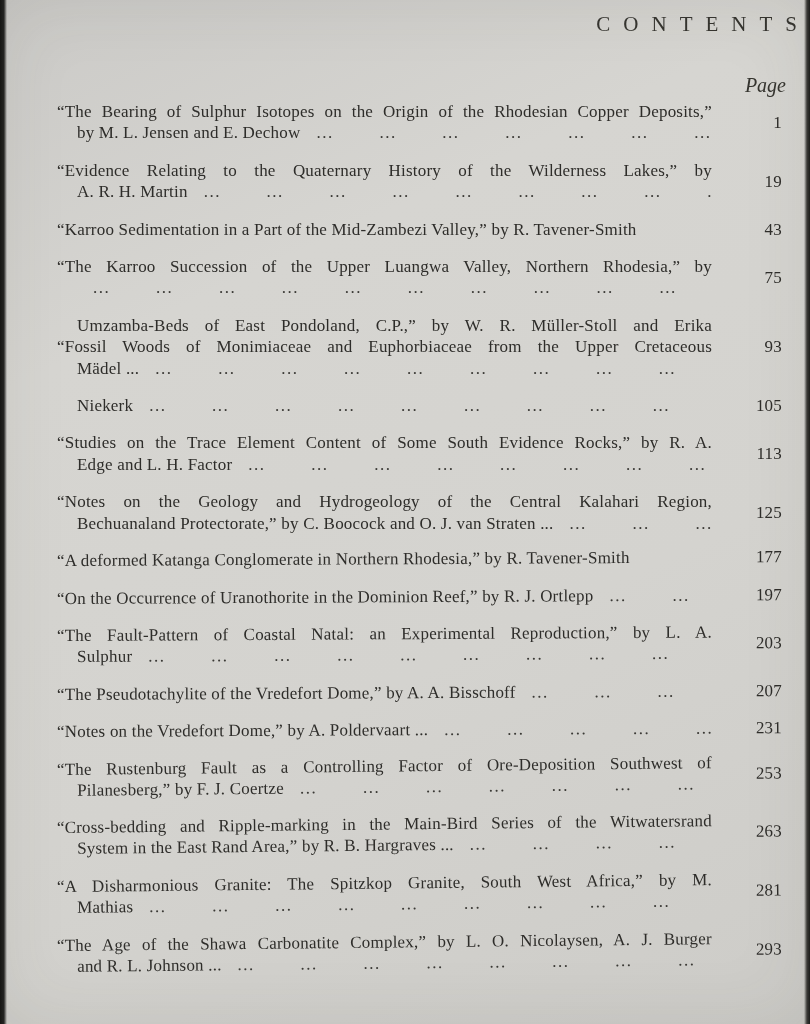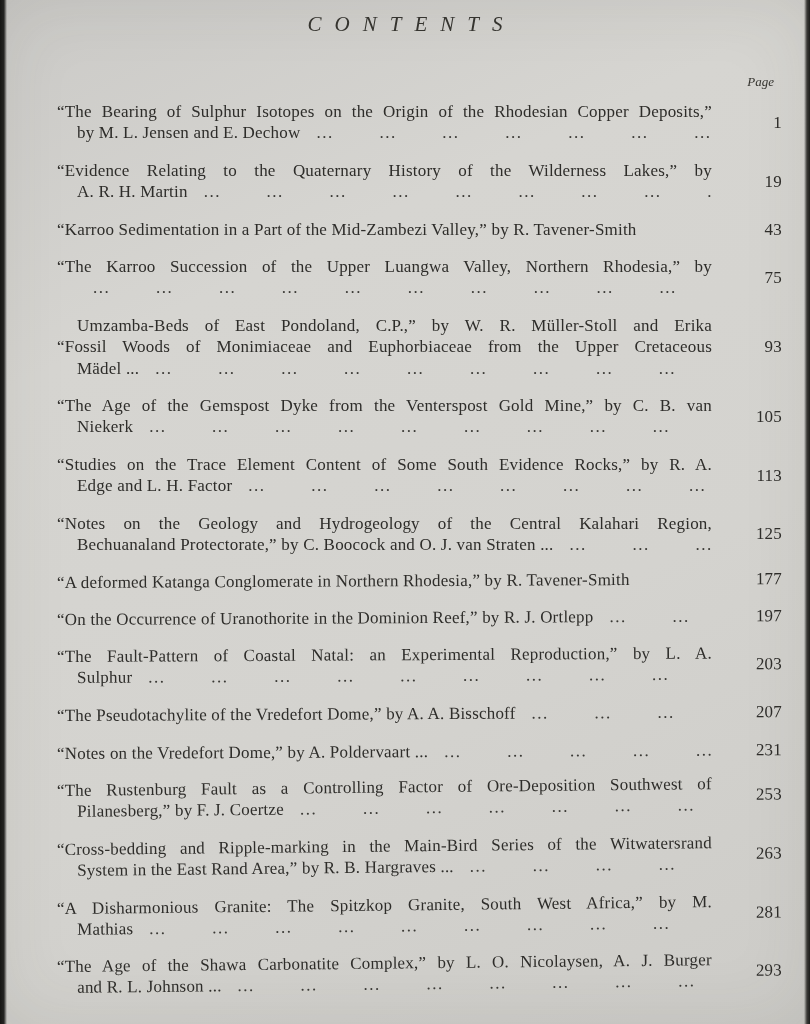--- a/index.html
+++ b/index.html
@@ -21,28 +21,28 @@
   .edge-left{
     position:absolute;left:0;top:0;bottom:0;width:7px;
     background:linear-gradient(90deg,#161614 0%,#242422 55%,rgba(40,40,38,0) 100%);
   }
   .edge-right{
     position:absolute;right:0;top:0;bottom:0;width:6px;
     background:linear-gradient(270deg,#1c1c1a 0%,#3a3936 50%,rgba(58,57,54,0) 100%);
   }
   .title{
     position:absolute;top:12px;left:0;width:810px;margin:0;
-    text-align:center;
-    font-size:21px;font-weight:normal;font-style:italic;
+    text-align:right;
+    font-size:21px;font-weight:normal;
     letter-spacing:13px;text-indent:13px;
     color:#35342f;
   }
   .page-label{
-    position:absolute;top:74px;right:36px;
-    font-style:italic;font-size:13px;color:#35342f;
+    position:absolute;top:74px;right:24px;
+    font-style:italic;font-size:20px;color:#35342f;
   }
   .entries{
     position:absolute;top:101px;left:57px;right:28px;
   }
   .entry{
     display:flex;align-items:stretch;
     margin-bottom:16px;
     font-size:17px;line-height:21.4px;
     letter-spacing:0.2px;
   }
@@ -122,21 +122,20 @@
           <div class="line justify">“Fossil Woods of Monimiaceae and Euphorbiaceae from the Upper Cretaceous</div>
           <div class="line indent lastline">
             <span class="line-text">Mädel ...</span>
             <span class="leader">... ... ... ... ... ... ... ... ... ... ... ... ... ... </span>
           </div>
         </div>
         <div class="entry-page">93</div>
       </div>
       <div class="entry">
         <div class="entry-text">
-          <div class="line justify">“The Age of the Gemspost Dyke from the Venterspost Gold Mine,” by C. B. van</div>
           <div class="line indent lastline">
             <span class="line-text">Niekerk</span>
             <span class="leader">... ... ... ... ... ... ... ... ... ... ... ... ... ... </span>
           </div>
         </div>
         <div class="entry-page">105</div>
       </div>
       <div class="entry">
         <div class="entry-text">
           <div class="line justify">“Studies on the Trace Element Content of Some South Evidence Rocks,” by R. A.</div>

